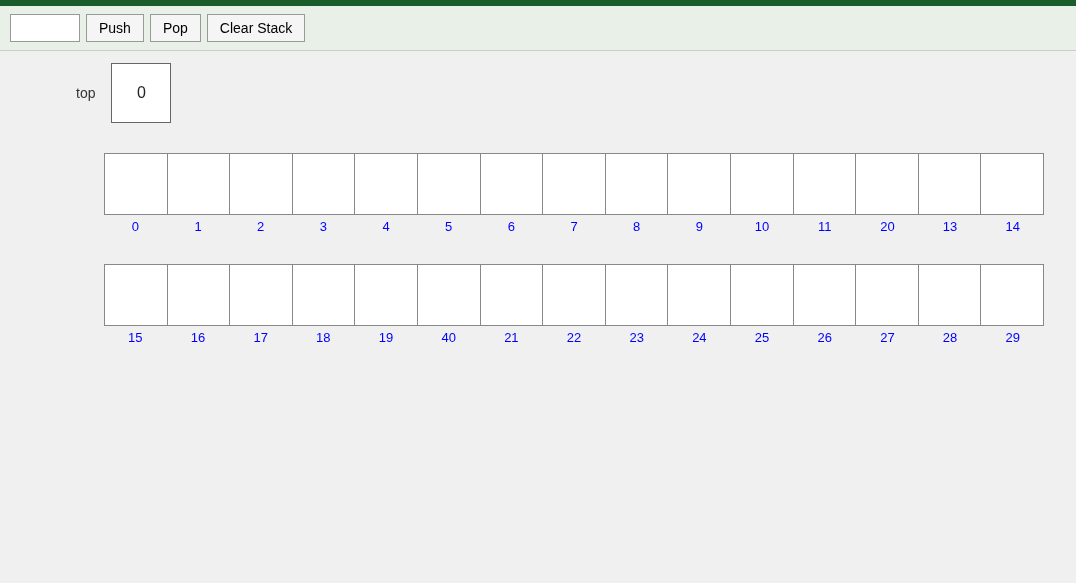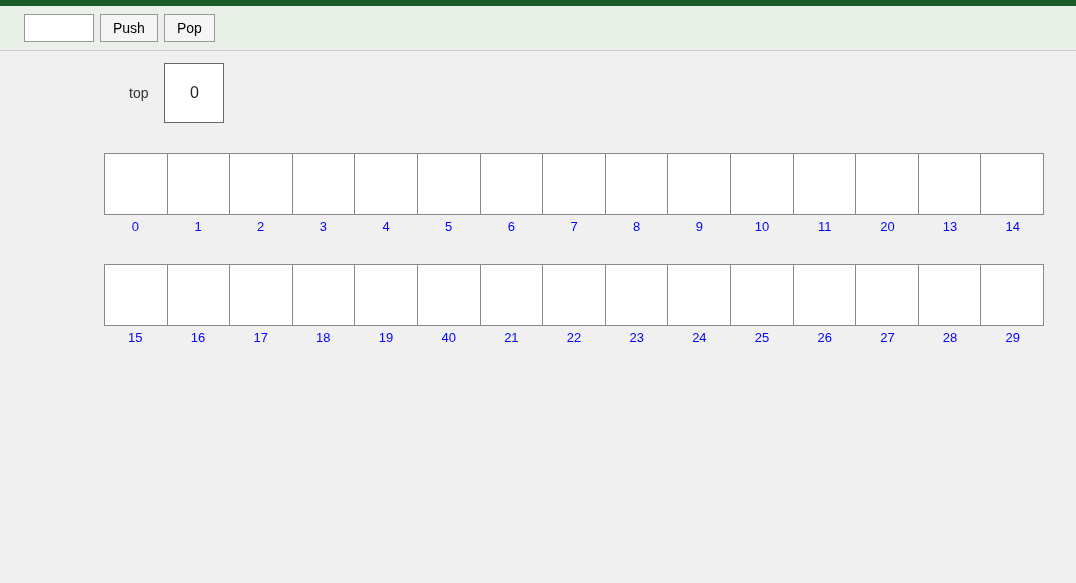--- a/index.html
+++ b/index.html
@@ -10,21 +10,21 @@
     }
 
     #top-bar {
       background: #1a5c2a;
       height: 6px;
       width: 100%;
     }
 
     #toolbar {
       background: #e8f0e8;
-      padding: 8px 24px;
+      padding: 8px 10px;
       display: flex;
       align-items: center;
       gap: 6px;
       border-bottom: 1px solid #ccc;
     }
 
     #toolbar input[type="text"] {
       width: 70px;
       height: 28px;
       border: 1px solid #999;
@@ -52,21 +52,21 @@
       font-size: 14px;
       color: #222;
       margin-bottom: 20px;
     }
 
     #top-element-area {
       display: flex;
       align-items: center;
       gap: 16px;
       margin-bottom: 30px;
-      margin-left: 113px;
+      margin-left: 60px;
     }
 
     #top-label {
       font-size: 14px;
       color: #333;
     }
 
     #top-box {
       width: 60px;
       height: 60px;
@@ -131,20 +131,21 @@
   </style>
 </head>
 <body>
 
 <div id="top-bar"></div>
 
 <div id="toolbar">
   <input type="text" id="push-input" value="" style="">
   <button>Push</button>
   <button>Pop</button>
+  <button>Clear Stack</button>
 </div>
 
 <div id="main-content">
 
 
   <div id="top-element-area">
     <span id="top-label">top</span>
     <div id="top-box">
       <span>0</span>
     </div>

